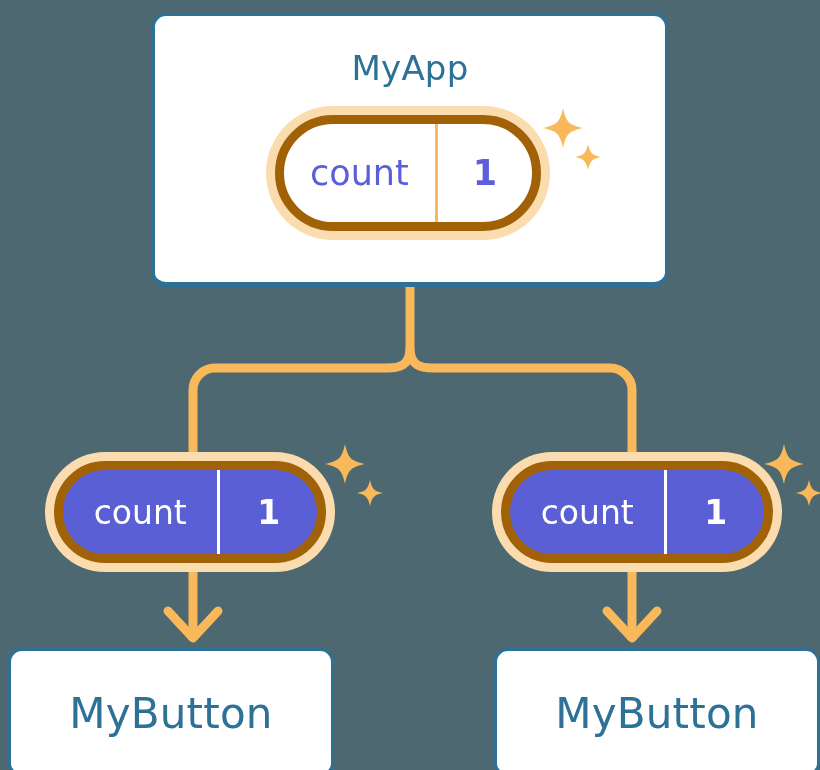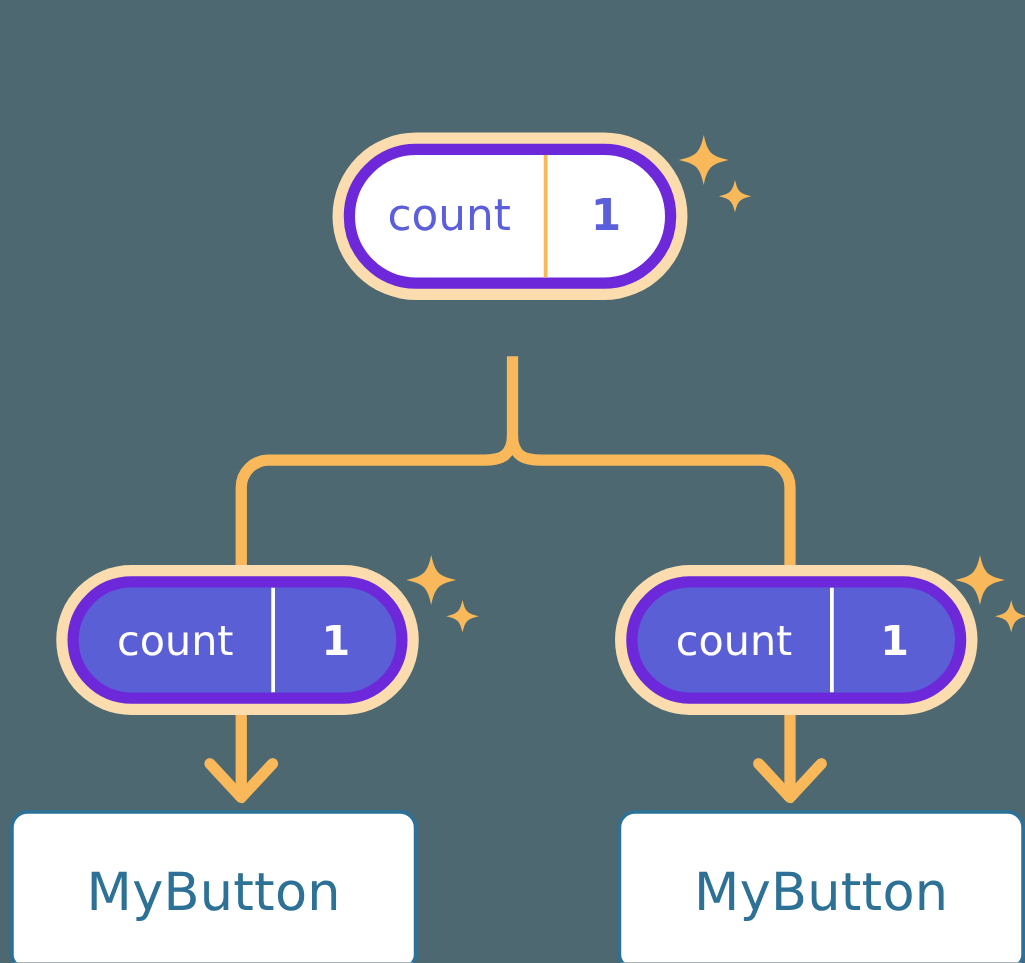--- a/index.html
+++ b/index.html
@@ -70,21 +70,21 @@
     box-sizing: border-box;
     border-radius: 999px;
     background: #fbdcae;
     padding: 9px;
     display: flex;
   }
   .pill-inner {
     flex: 1;
     display: flex;
     border-radius: 999px;
-    border: 9px solid #6d28d9;
+    border: 9px solid #a16207;
     box-sizing: border-box;
     overflow: hidden;
   }
   .pill-key, .pill-val {
     display: flex;
     align-items: center;
     justify-content: center;
     box-sizing: border-box;
     white-space: nowrap;
   }
@@ -149,20 +149,23 @@
     <path d="M 410 348 C 410 366 399 368 387 368 L 215 368 A 22 22 0 0 0 193 390 L 193 455" fill="none" stroke="#f9b95a" stroke-width="9" stroke-linecap="butt"></path>
     <path d="M 410 348 C 410 366 421 368 433 368 L 610 368 A 22 22 0 0 1 632 390 L 632 455" fill="none" stroke="#f9b95a" stroke-width="9" stroke-linecap="butt"></path>
 
     <path d="M 193 572 L 193 640" fill="none" stroke="#f9b95a" stroke-width="9" stroke-linecap="butt"></path>
     <path d="M 168 611 L 193 638 L 218 611" fill="none" stroke="#f9b95a" stroke-width="9" stroke-linecap="round" stroke-linejoin="round"></path>
 
     <path d="M 632 572 L 632 640" fill="none" stroke="#f9b95a" stroke-width="9" stroke-linecap="butt"></path>
     <path d="M 607 611 L 632 638 L 657 611" fill="none" stroke="#f9b95a" stroke-width="9" stroke-linecap="round" stroke-linejoin="round"></path>
   </svg>
 
+  <div class="card" id="app-card">
+    <div class="card-title">MyApp</div>
+  </div>
 
   <div class="pill" id="app-pill">
     <div class="pill-inner">
       <div class="pill-key">count</div>
       <div class="pill-val">1</div>
     </div>
   </div>
 
   <svg class="sparkle-group" id="sparkle-app" width="64" height="76" viewBox="0 0 64 76">
     <path d="M22 2 C25 16 28 19 42 22 C28 25 25 28 22 42 C19 28 16 25 2 22 C16 19 19 16 22 2 Z" fill="#f9b95a"></path>

